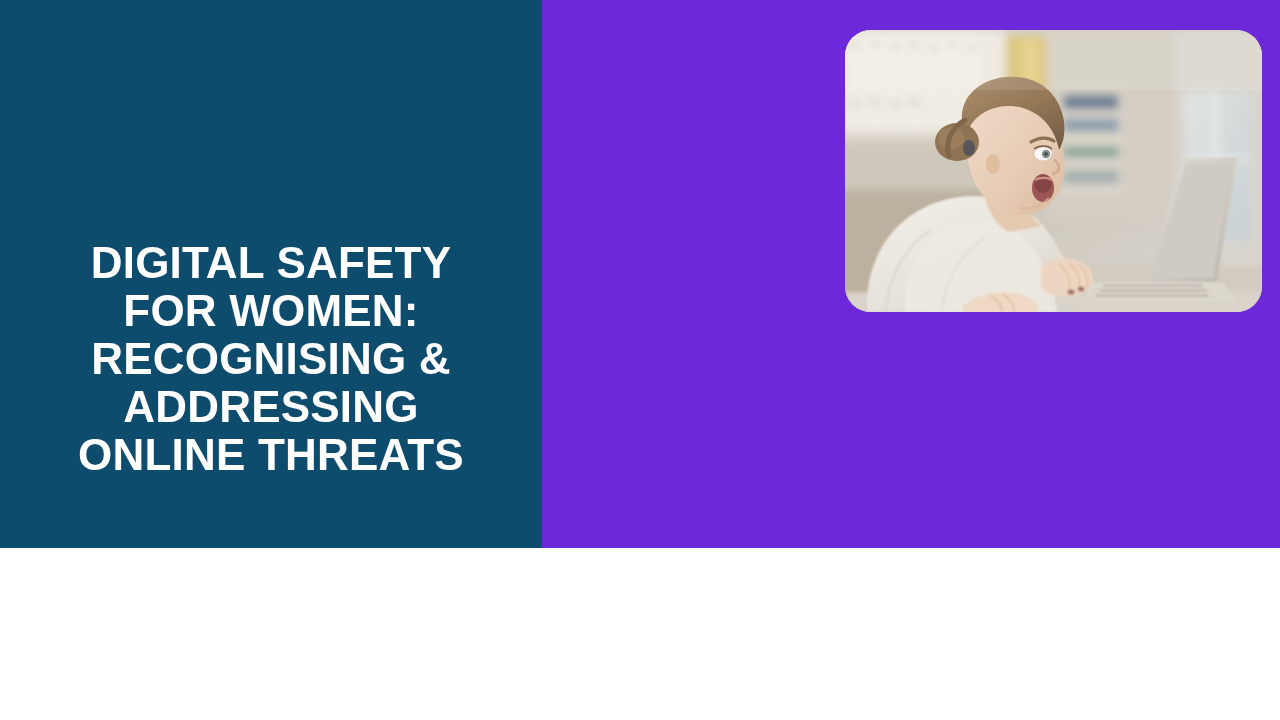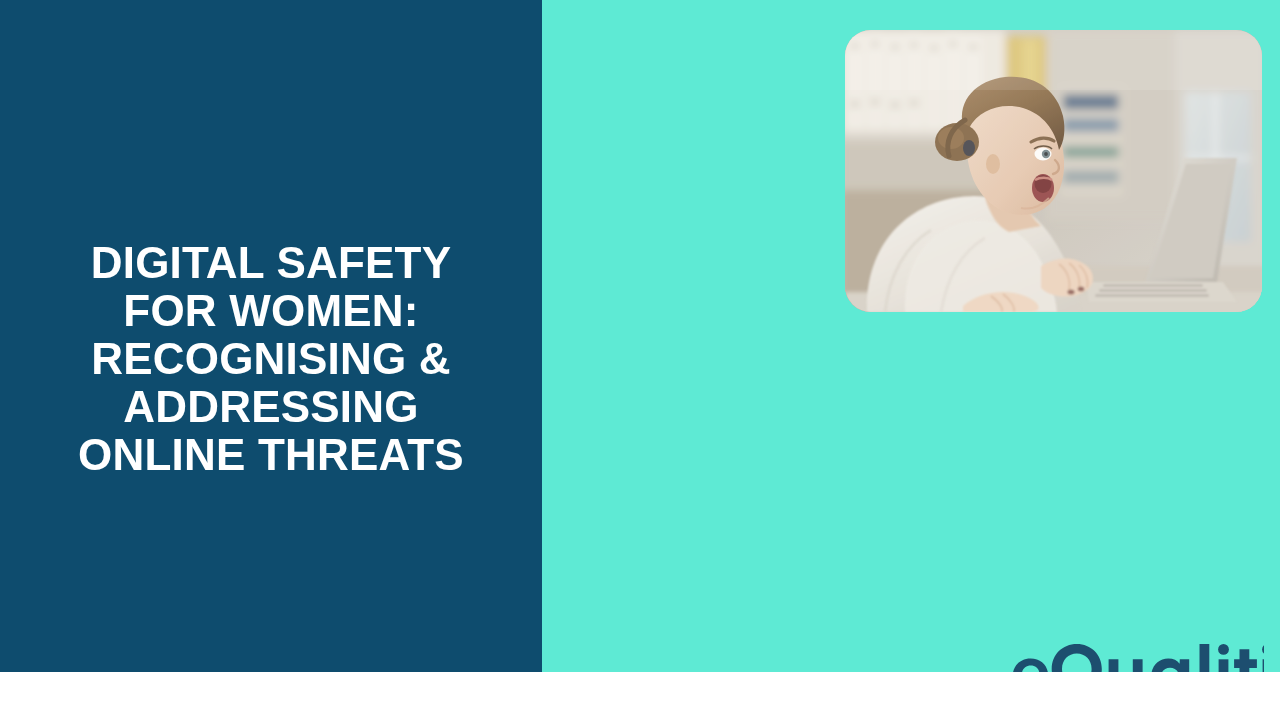--- a/index.html
+++ b/index.html
@@ -6,22 +6,22 @@
     margin: 0;
     padding: 0;
     background: #ffffff;
   }
   body {
     font-family: "Liberation Sans", sans-serif;
   }
   .slide {
     position: relative;
     width: 1280px;
-    height: 672px;
-    background: #5eead4;
+    height: 548px;
+    background: #6d28d9;
     overflow: hidden;
   }
 
   
   .title-panel {
     position: absolute;
     left: 0;
     top: 0;
     width: 542px;
     height: 720px;

